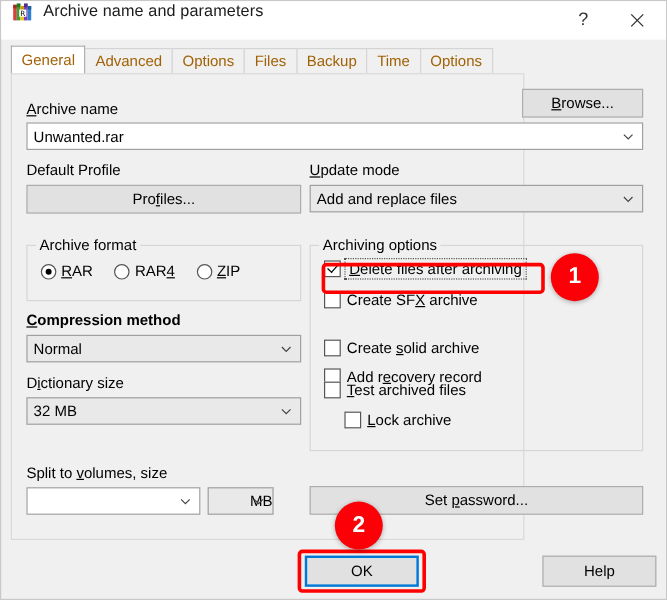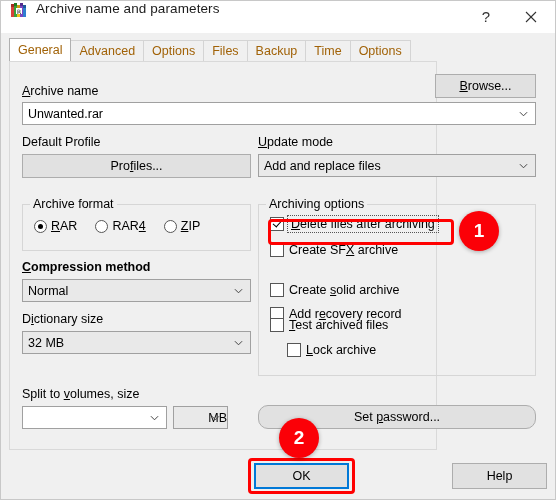--- a/index.html
+++ b/index.html
@@ -433,21 +433,21 @@
         <span class="cb-box"></span>
         <span><span class="u">T</span>est archived files</span>
       </div>
 
       <div class="cb-row" style="left:28px; top:136px;">
         <span class="cb-box"></span>
         <span><span class="u">L</span>ock archive</span>
       </div>
     </div>
 
-    <div class="btn" style="left:248px; top:343px; width:278px;border-radius:10px;">
+    <div class="btn" style="left:248px; top:343px; width:278px;">
       <span>Set <span class="u">p</span>assword...</span>
     </div>
 
   </div>
 
   <div class="footer-btn focus" style="left:253px; top:462px;">
     <span>OK</span>
   </div>
   <div class="footer-btn" style="left:451px; top:462px;">
     <span>Help</span>

